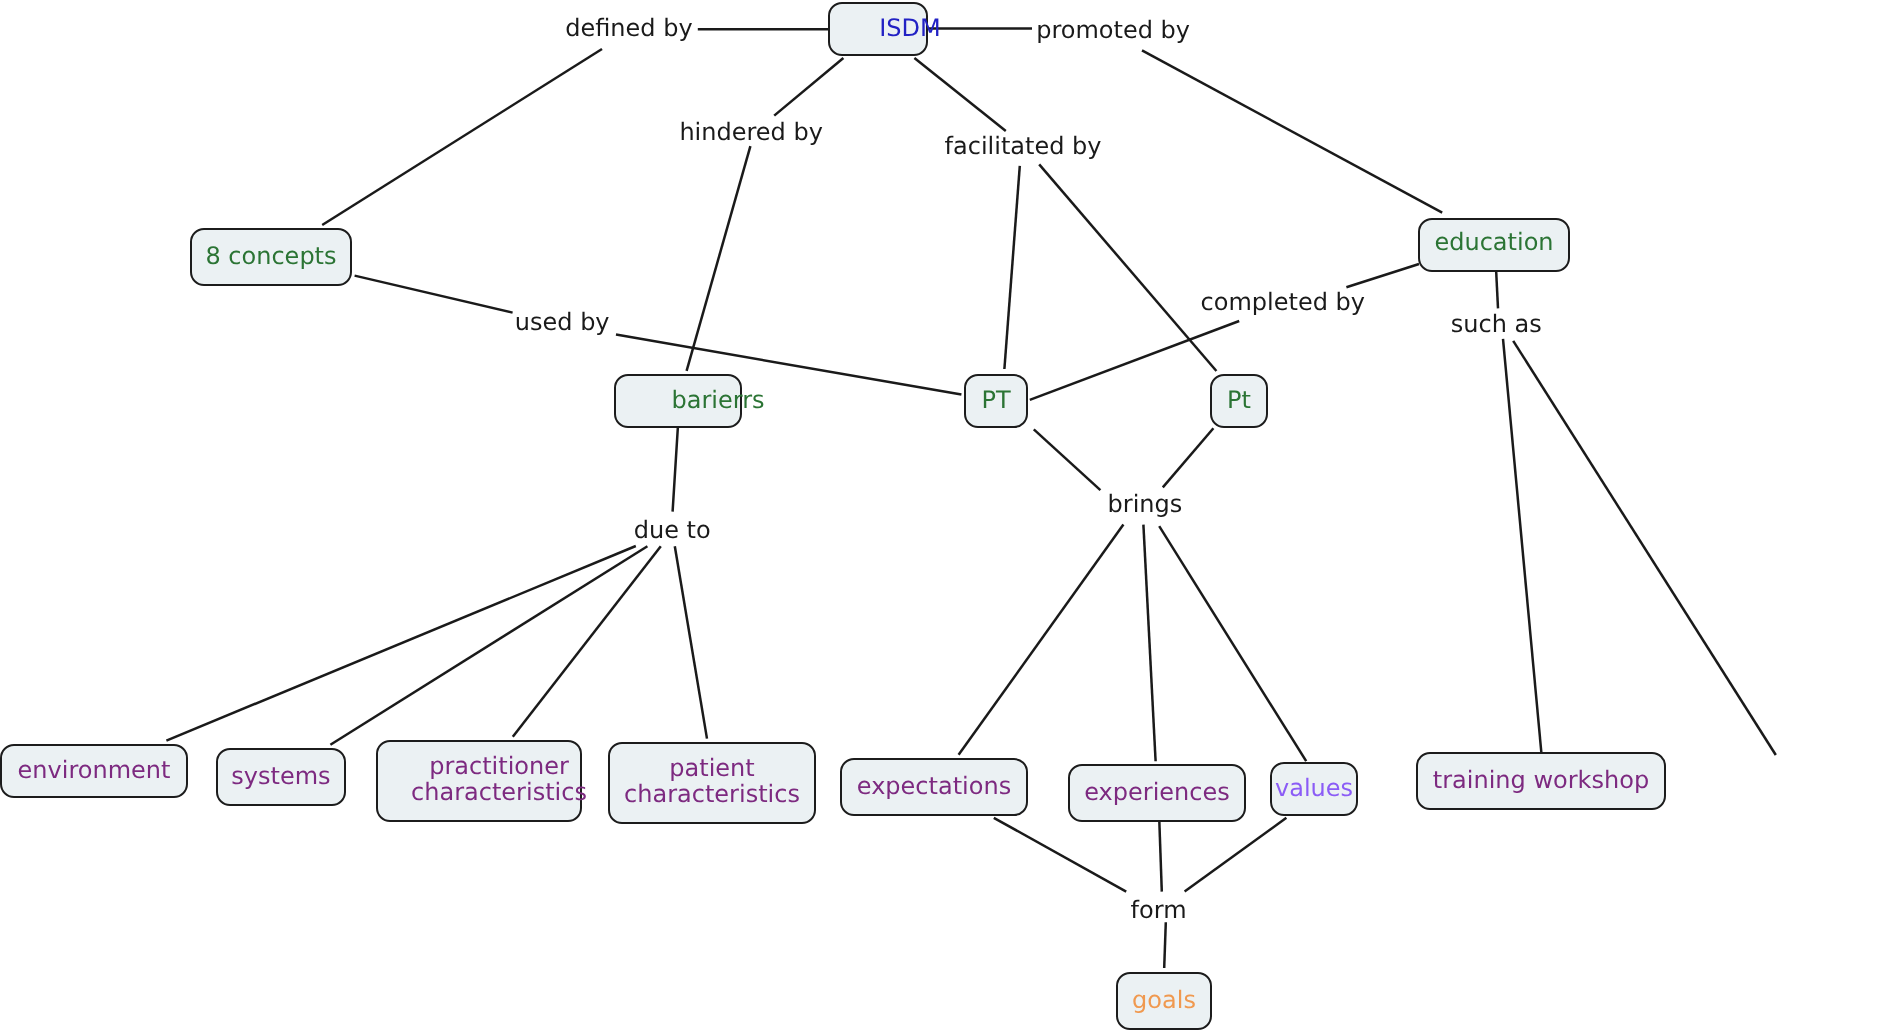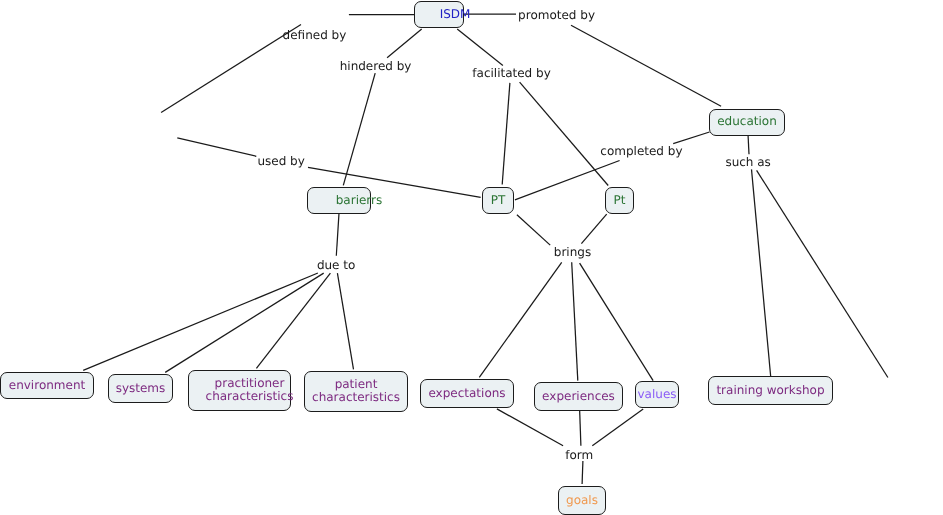--- a/index.html
+++ b/index.html
@@ -72,20 +72,23 @@
     <line class="edge" x1="571.7" y1="262.3" x2="577.8" y2="380.6"></line>
     <line class="edge" x1="579.6" y1="263.1" x2="653.1" y2="380.6"></line>
     <line class="edge" x1="496.9" y1="408.9" x2="563.1" y2="445.8"></line>
     <line class="edge" x1="579.6" y1="408.9" x2="580.9" y2="445.8"></line>
     <line class="edge" x1="643.2" y1="408.9" x2="592.3" y2="445.8"></line>
     <line class="edge" x1="582.9" y1="461.1" x2="582.1" y2="484"></line>
   </svg>
     <div class="node c-blue" style="left: 414px; top: 0.7px; width: 50px; height: 27.5px; color: rgb(34, 34, 196);">
       <span class="node-text">ISDM</span>
     </div>
+    <div class="node c-green" style="left: 95px; top: 113.8px; width: 81px; height: 29.2px; color: rgb(43, 116, 52);">
+      <span class="node-text">8 concepts</span>
+    </div>
     <div class="node c-green" style="left: 709px; top: 108.5px; width: 76px; height: 27.4px; color: rgb(43, 116, 52);">
       <span class="node-text">education</span>
     </div>
     <div class="node c-green" style="left: 307px; top: 186.7px; width: 64px; height: 27.3px; color: rgb(43, 116, 52); padding-left: 40px;">
       <span class="node-text">barierrs</span>
     </div>
     <div class="node c-green" style="left: 482px; top: 186.7px; width: 32px; height: 27.3px; color: rgb(43, 116, 52);">
       <span class="node-text">PT</span>
     </div>
     <div class="node c-green" style="left: 605px; top: 186.7px; width: 29px; height: 27.3px; color: rgb(43, 116, 52);">
@@ -111,21 +114,21 @@
     </div>
     <div class="node c-purple" style="left: 635px; top: 380.7px; width: 44px; height: 27.3px; color: #8b5cf6;">
       <span class="node-text">values</span>
     </div>
     <div class="node c-purple" style="left: 708px; top: 375.7px; width: 125px; height: 29.3px; color: rgb(125, 42, 128);">
       <span class="node-text">training workshop</span>
     </div>
     <div class="node c-orange" style="left: 558px; top: 485.7px; width: 48px; height: 29.3px; color: rgb(240, 153, 79);">
       <span class="node-text">goals</span>
     </div>
-    <div class="elabel" style="left:282.6px;top:14.0px;margin-top:21px;"><span>defined by</span></div>
+    <div class="elabel" style="left:282.6px;top:14.0px;"><span>defined by</span></div>
     <div class="elabel" style="left:518.1px;top:14.5px;"><span>promoted by</span></div>
     <div class="elabel" style="left:339.7px;top:66.0px;"><span>hindered by</span></div>
     <div class="elabel" style="left:472.3px;top:73.0px;"><span>facilitated by</span></div>
     <div class="elabel" style="left:257.4px;top:160.5px;"><span>used by</span></div>
     <div class="elabel" style="left:600.3px;top:151.0px;"><span>completed by</span></div>
     <div class="elabel" style="left:725.4px;top:161.5px;"><span>such as</span></div>
     <div class="elabel" style="left:316.9px;top:264.8px;"><span>due to</span></div>
     <div class="elabel" style="left:553.8px;top:251.5px;"><span>brings</span></div>
     <div class="elabel" style="left:565.3px;top:454.5px;"><span>form</span></div>
 </div>

